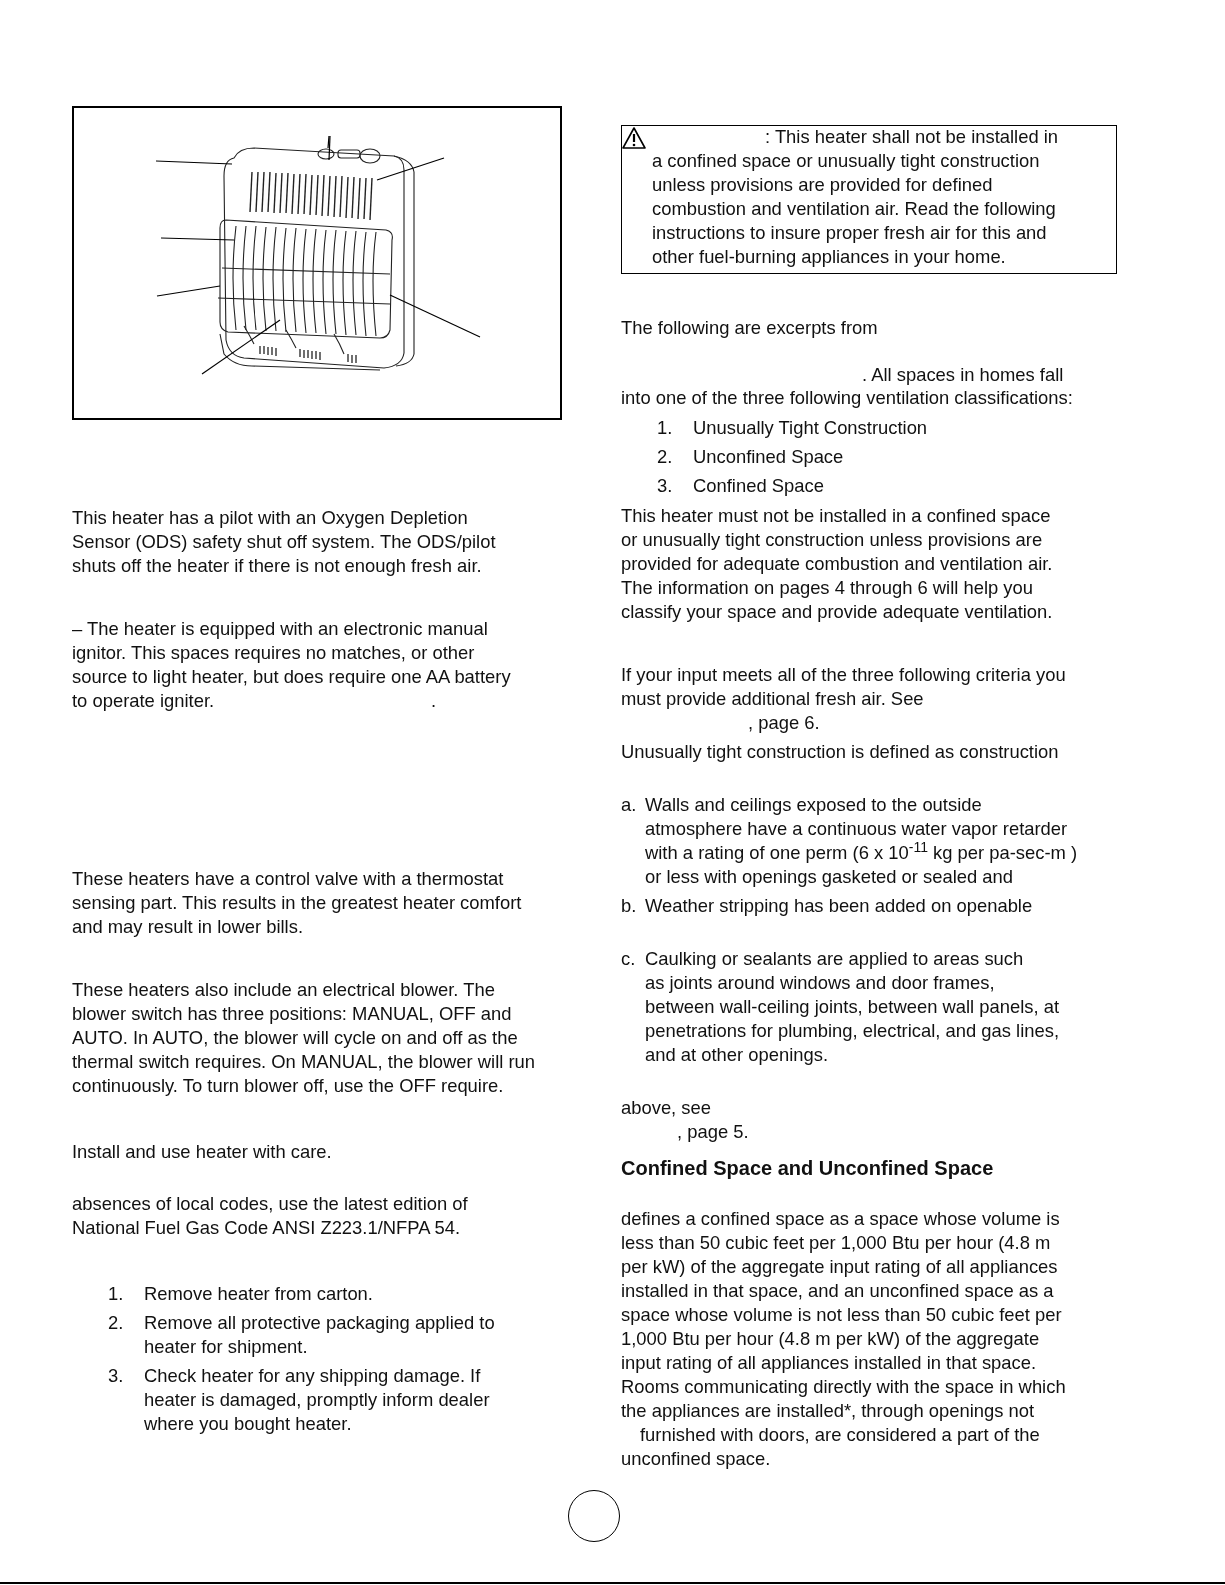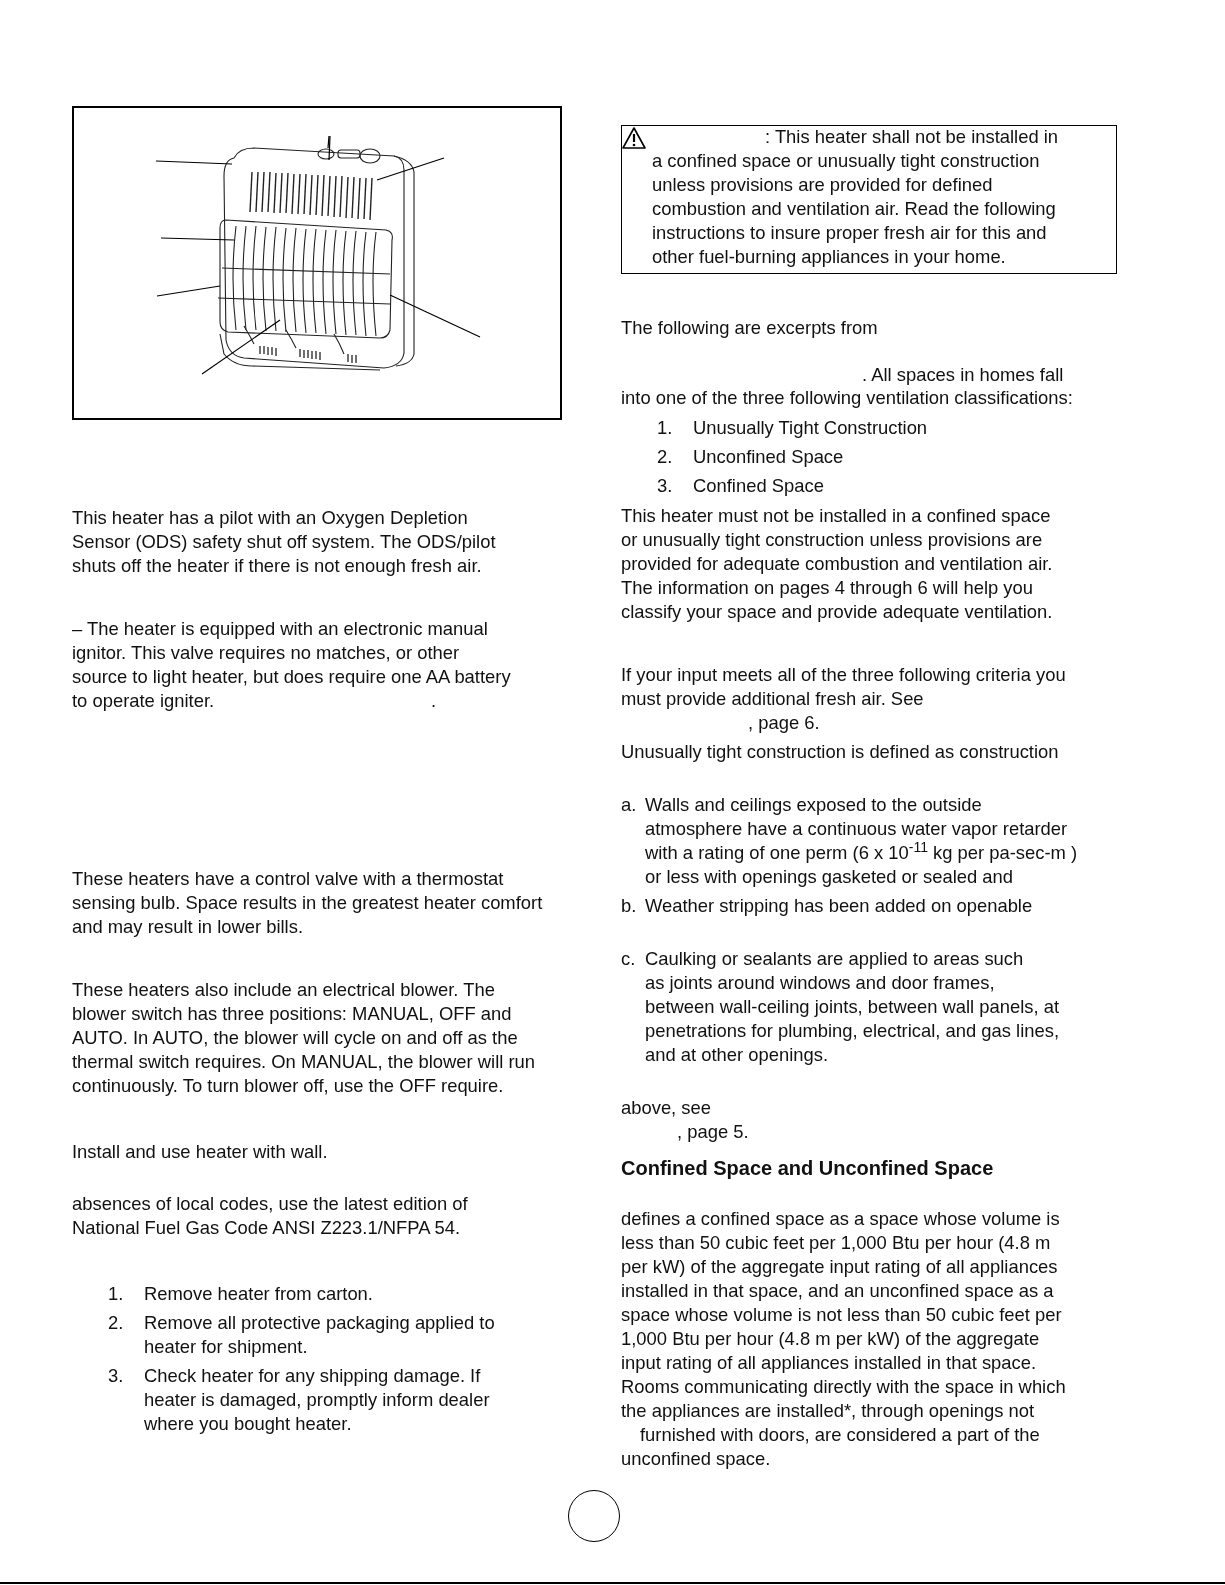--- a/index.html
+++ b/index.html
@@ -138,41 +138,41 @@
 <div class="t" style="left:652px;top:245px;">other fuel-burning appliances in your home.</div>
 
 <div>
   <div class="t" style="left:72px;top:506px;">This heater has a pilot with an Oxygen Depletion</div>
   <div class="t" style="left:72px;top:530px;">Sensor (ODS) safety shut off system. The ODS/pilot</div>
   <div class="t" style="left:72px;top:554px;">shuts off the heater if there is not enough fresh air.</div>
 </div>
 
 <div>
   <div class="t" style="left:72px;top:617px;">– The heater is equipped with an electronic manual</div>
-  <div class="t" style="left:72px;top:641px;">ignitor. This valve requires no matches, or other</div>
+  <div class="t" style="left:72px;top:641px;">ignitor. This spaces requires no matches, or other</div>
   <div class="t" style="left:72px;top:665px;">source to light heater, but does require one AA battery</div>
   <div class="t" style="left:72px;top:689px;">to operate igniter.</div>
   <div class="t" style="left:431px;top:689px;">.</div>
 </div>
 
 <div>
   <div class="t" style="left:72px;top:867px;text-align:center;">These heaters have a control valve with a thermostat</div>
-  <div class="t" style="left:72px;top:891px;">sensing bulb. Space results in the greatest heater comfort</div>
+  <div class="t" style="left:72px;top:891px;">sensing part. This results in the greatest heater comfort</div>
   <div class="t" style="left:72px;top:915px;">and may result in lower bills.</div>
 </div>
 
 <div>
   <div class="t" style="left:72px;top:978px;">These heaters also include an electrical blower. The</div>
   <div class="t" style="left:72px;top:1002px;">blower switch has three positions: MANUAL, OFF and</div>
   <div class="t" style="left:72px;top:1026px;">AUTO. In AUTO, the blower will cycle on and off as the</div>
   <div class="t" style="left:72px;top:1050px;">thermal switch requires. On MANUAL, the blower will run</div>
   <div class="t" style="left:72px;top:1074px;">continuously. To turn blower off, use the OFF require.</div>
 </div>
 
-<div class="t" style="left:72px;top:1140px;">Install and use heater with wall.</div>
+<div class="t" style="left:72px;top:1140px;">Install and use heater with care.</div>
 
 <div>
   <div class="t" style="left:72px;top:1192px;">absences of local codes, use the latest edition of</div>
   <div class="t" style="left:72px;top:1216px;">National Fuel Gas Code ANSI Z223.1/NFPA 54.</div>
 </div>
 
 <div>
   <div class="list-num" style="left:108px;top:1282px;">1.</div>
   <div class="t" style="left:144px;top:1282px;">Remove heater from carton.</div>
 

